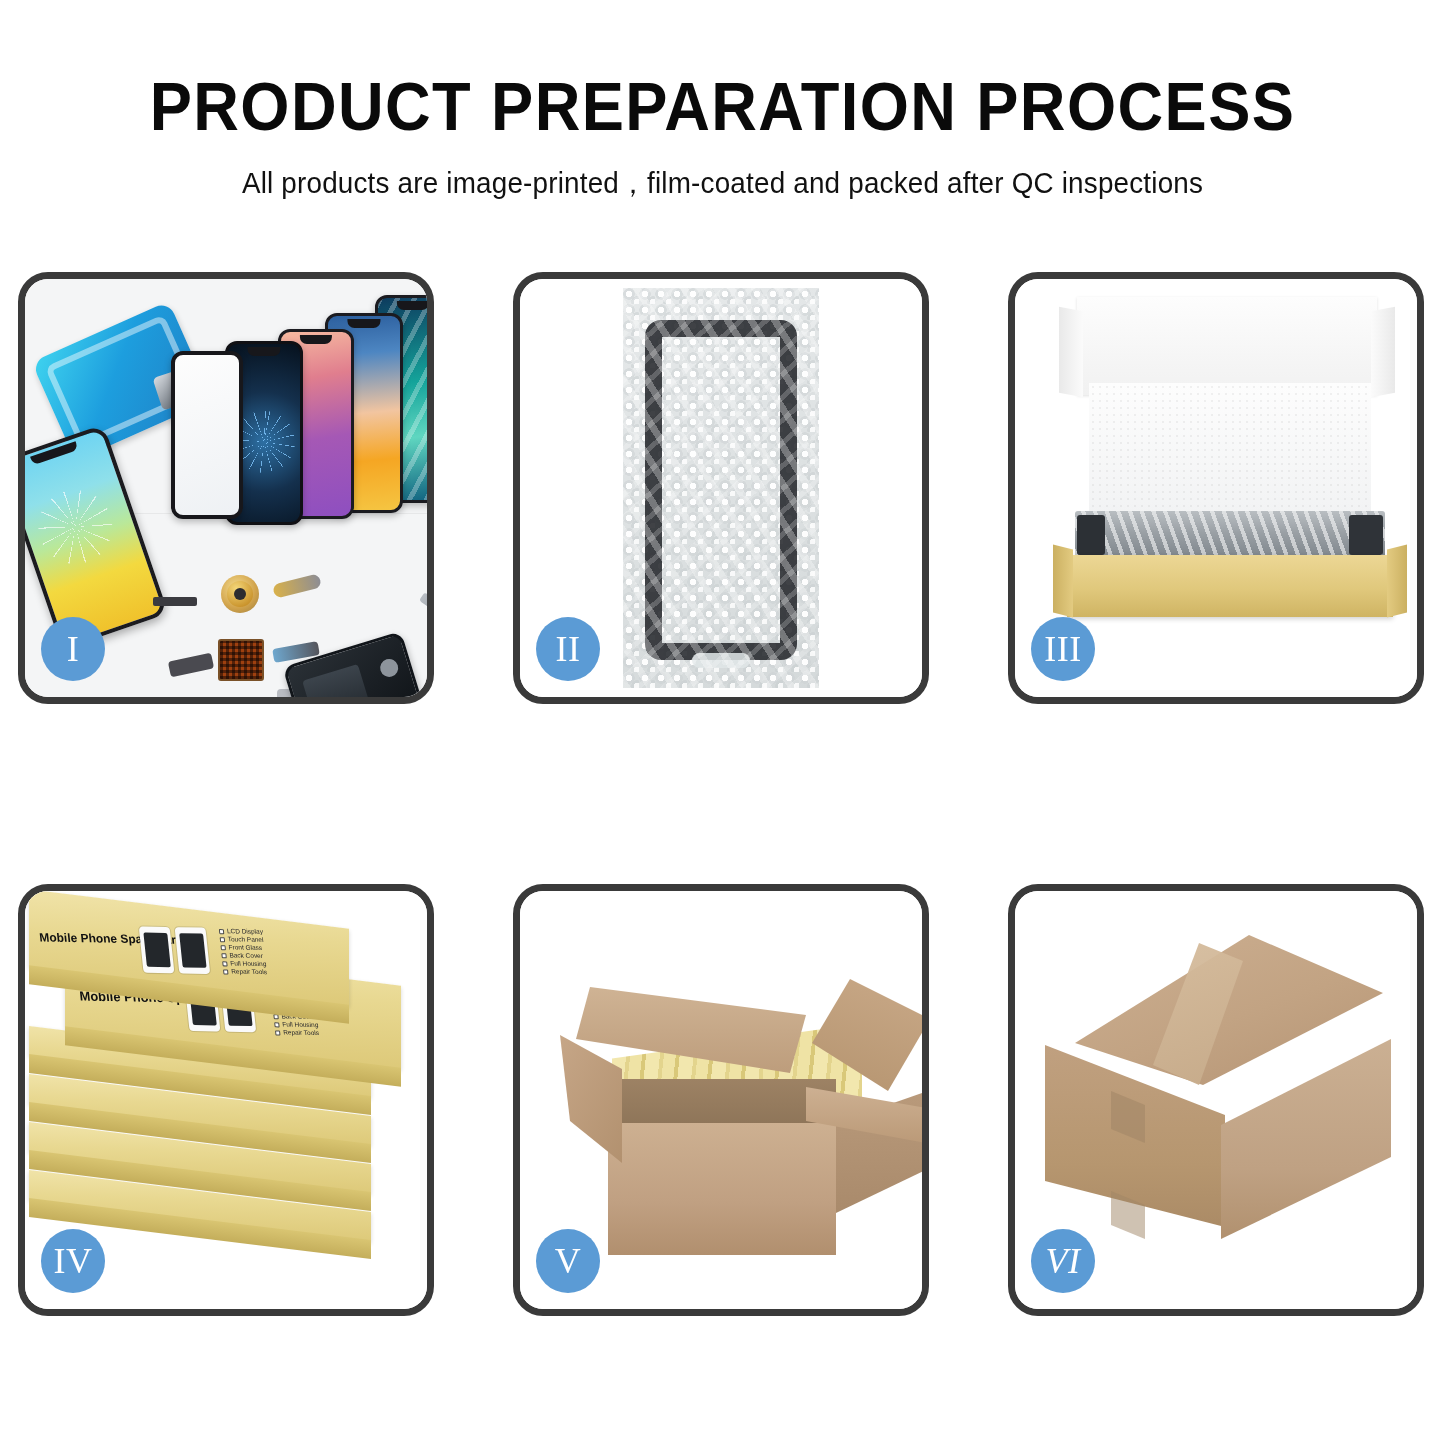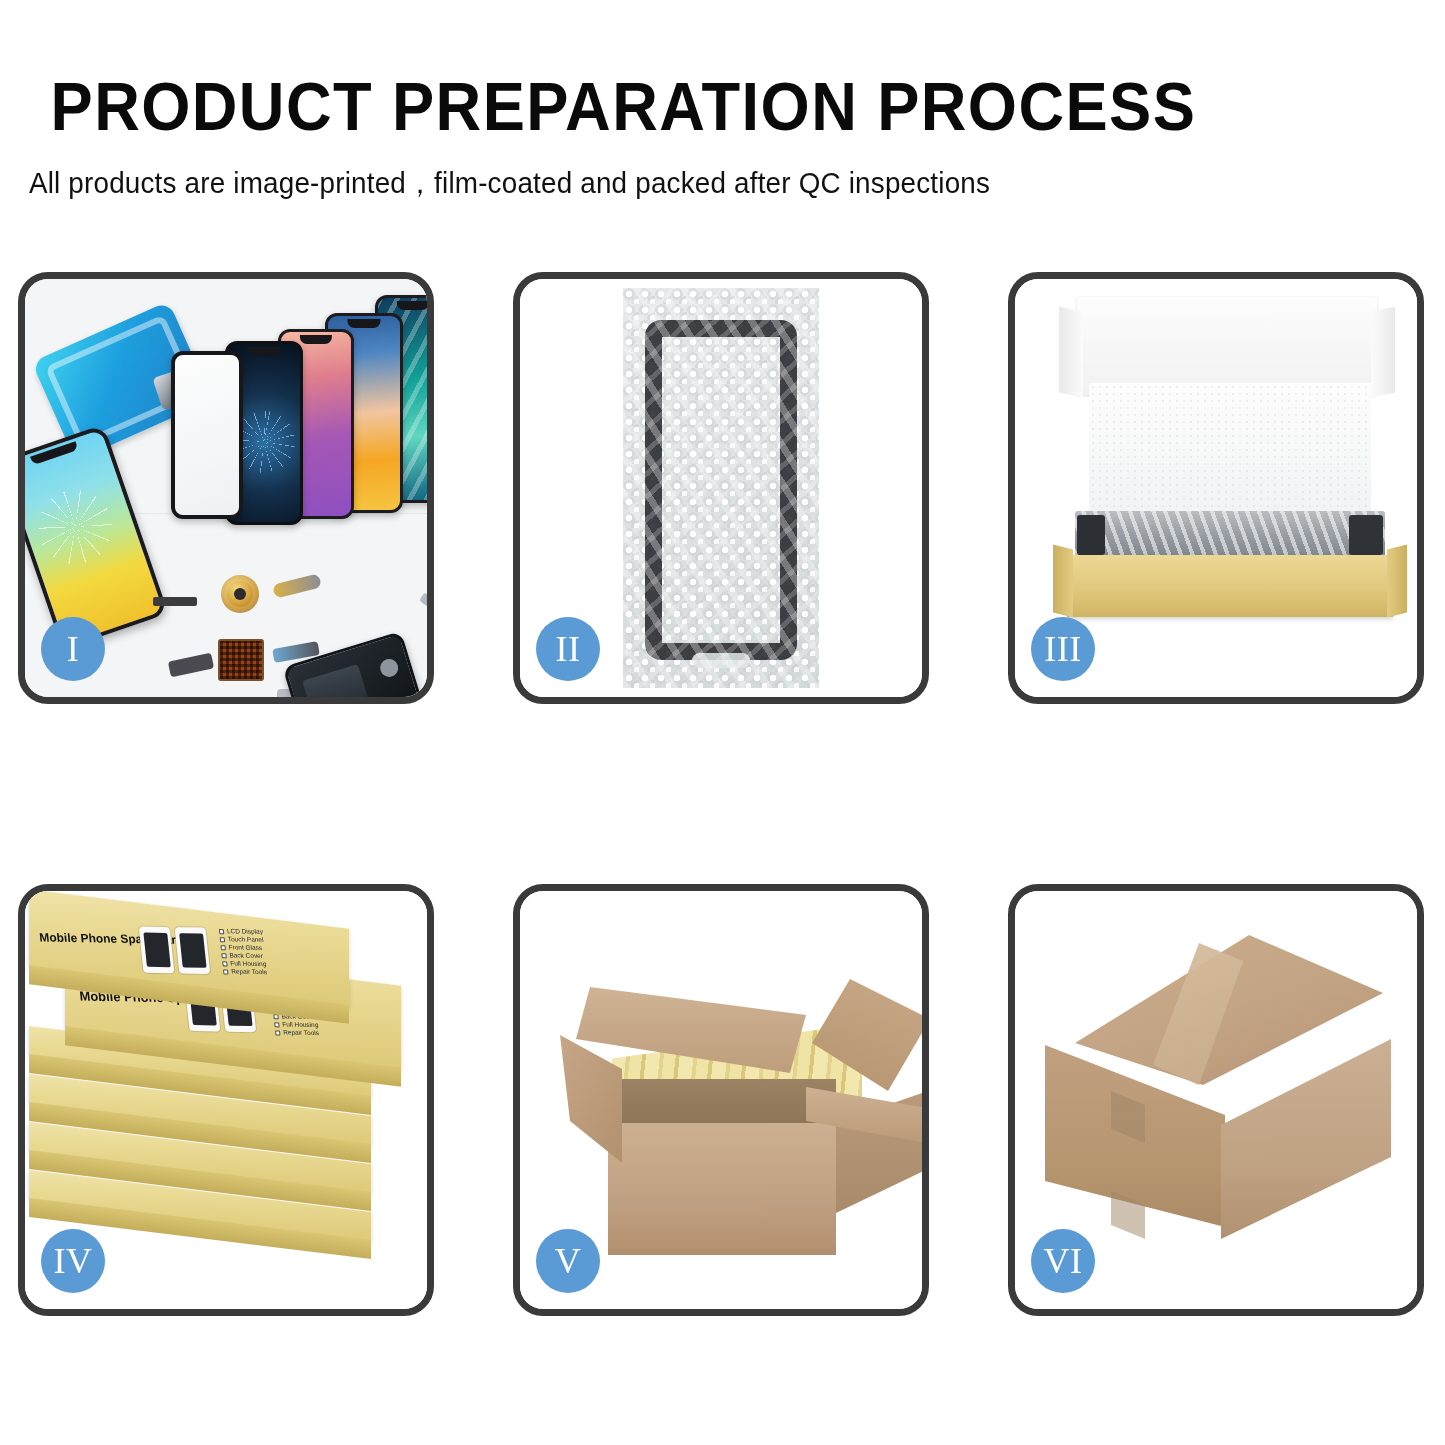--- a/index.html
+++ b/index.html
@@ -6,21 +6,21 @@
   * { margin:0; padding:0; box-sizing:border-box; }
   html,body{
     width:1445px; height:1445px;
     background:#ffffff;
     font-family:"Liberation Sans", sans-serif;
     overflow:hidden;
   }
   #page{ position:relative; width:1445px; height:1445px; background:#fff; }
 
   
-  .header{ position:absolute; left:0; top:0; width:1445px; }
+  .header{ position:absolute; left:0; top:0; width:1445px; text-align:center; }
   .title{
     font-family:"Liberation Sans", sans-serif;
     font-weight:bold;
     font-size:68px;
     letter-spacing:1.5px;
     color:#0a0a0a;
     margin-top:72px;
     line-height:1;
     transform:scaleX(0.93);
     white-space:nowrap;
@@ -566,21 +566,21 @@
       <div class="carton-body"></div>
       <div class="carton-right"></div>
       <div class="flapTop"></div>
       <div class="flapL"></div>
       <div class="flapR"></div>
       <div class="flapFront"></div>
     </div>
     <div class="badge">V</div>
   </div>
 
-  <div class="panel" style="left:1008px; top:884px; width:416px; height:432px;">
+  <div class="panel" style="left:1008px; top:884px; width:416px; height:432px;font-style:italic;">
     <div class="stage">
       <div class="p6bg"></div>
       <div class="shadowpad"></div>
       <div class="sealed-top"></div>
       <div class="tape"></div>
       <div class="sealed-front"></div>
       <div class="sealed-side"></div>
       <div class="tab1"></div>
       <div class="tab2"></div>
     </div>

